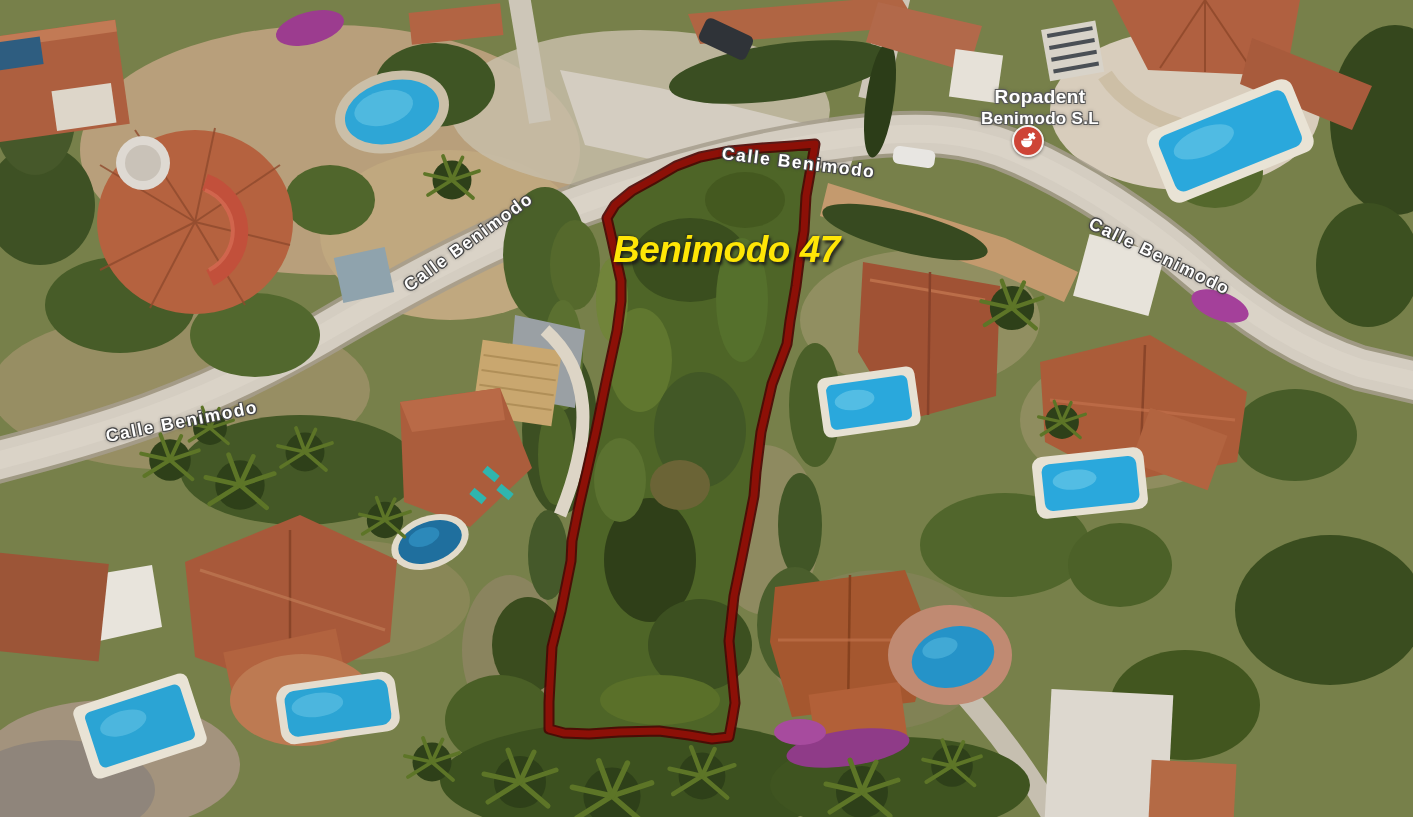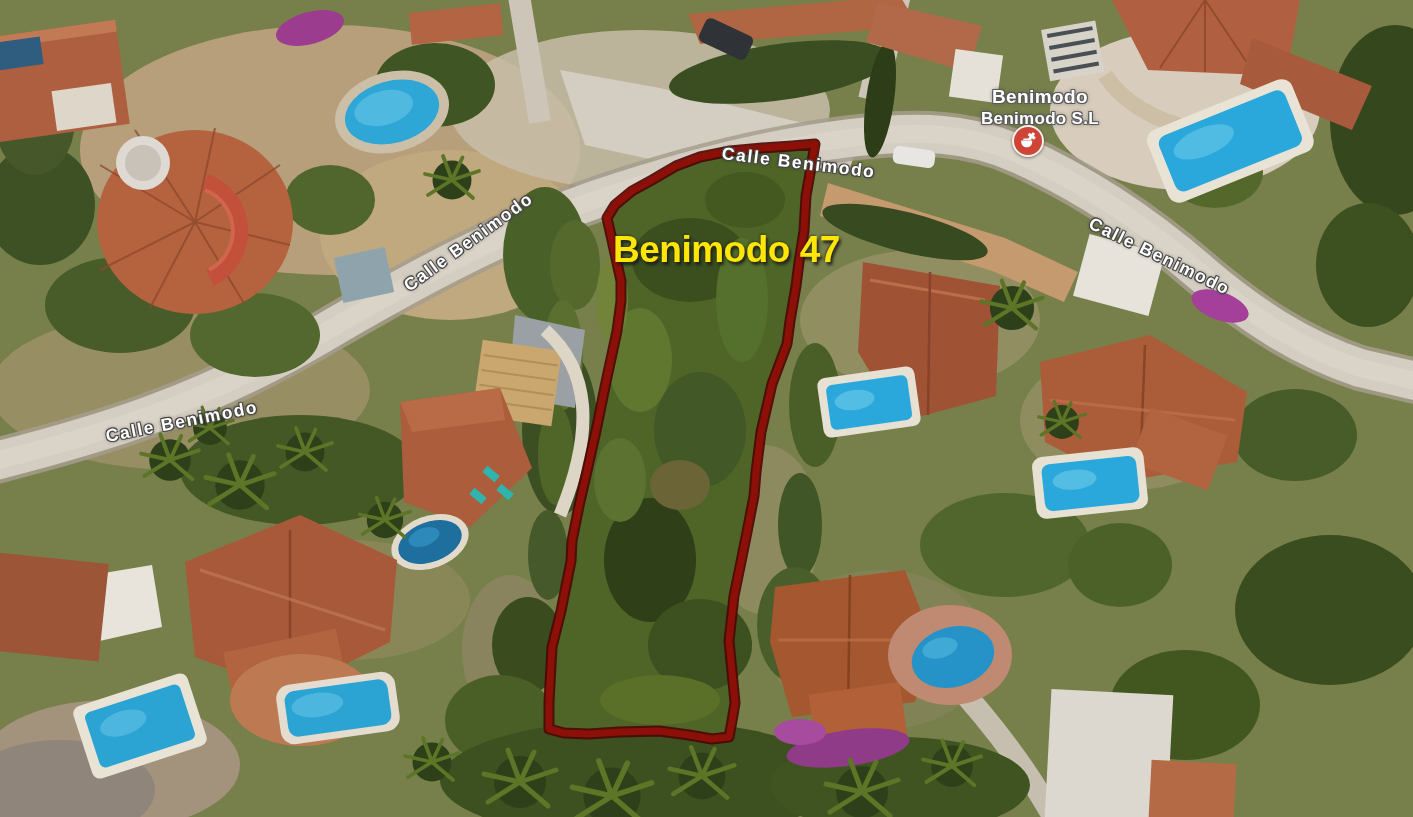--- a/index.html
+++ b/index.html
@@ -26,20 +26,21 @@
   }
   .plot-label{
     position:absolute;
     left:613px;top:229px;
     font-size:37px;
     font-weight:bold;
     letter-spacing:-0.5px;
     color:#ffe606;
     white-space:nowrap;
     text-shadow:2px 3px 3px rgba(25,25,25,.85), -1px -1px 2px rgba(25,25,25,.45);
+    font-style:italic;
   }
   .poi{
     position:absolute;
     left:964px;top:86px;
     width:152px;
     text-align:center;
     color:#fff;
     cursor:pointer;
   }
   .poi .poi-title{
@@ -363,21 +364,21 @@
 
   <div class="street-label" style="left:406px;top:277px;transform:rotate(-36deg);">Calle Benimodo</div>
 
   <div class="street-label" style="left:722px;top:143px;transform:rotate(7deg);">Calle Benimodo</div>
 
   <div class="street-label" style="left:1090px;top:212px;transform:rotate(26deg);">Calle Benimodo</div>
 
   <div class="plot-label">Benimodo 47</div>
 
   <div class="poi">
-    <div class="poi-title">Benimodo</div>
+    <div class="poi-title">Ropadent</div>
     <div class="poi-subtitle">Benimodo S.L</div>
   </div>
 
   <div class="poi-icon">
     <svg width="19" height="19" viewBox="0 0 19 19">
       <g fill="#ffffff">
         <rect x="12.2" y="1.2" width="3" height="8" rx="0.6" transform="rotate(35 13.7 5.2)"></rect>
         <rect x="9.7" y="3.7" width="8" height="3" rx="0.6" transform="rotate(35 13.7 5.2)"></rect>
         <path d="M3.2,9.5 h11 v1.2 c0,3.4 -2.4,5.6 -5.5,5.6 s-5.5,-2.2 -5.5,-5.6 Z"></path>
         <rect x="5.2" y="7.6" width="7" height="1.6" rx="0.8"></rect>

